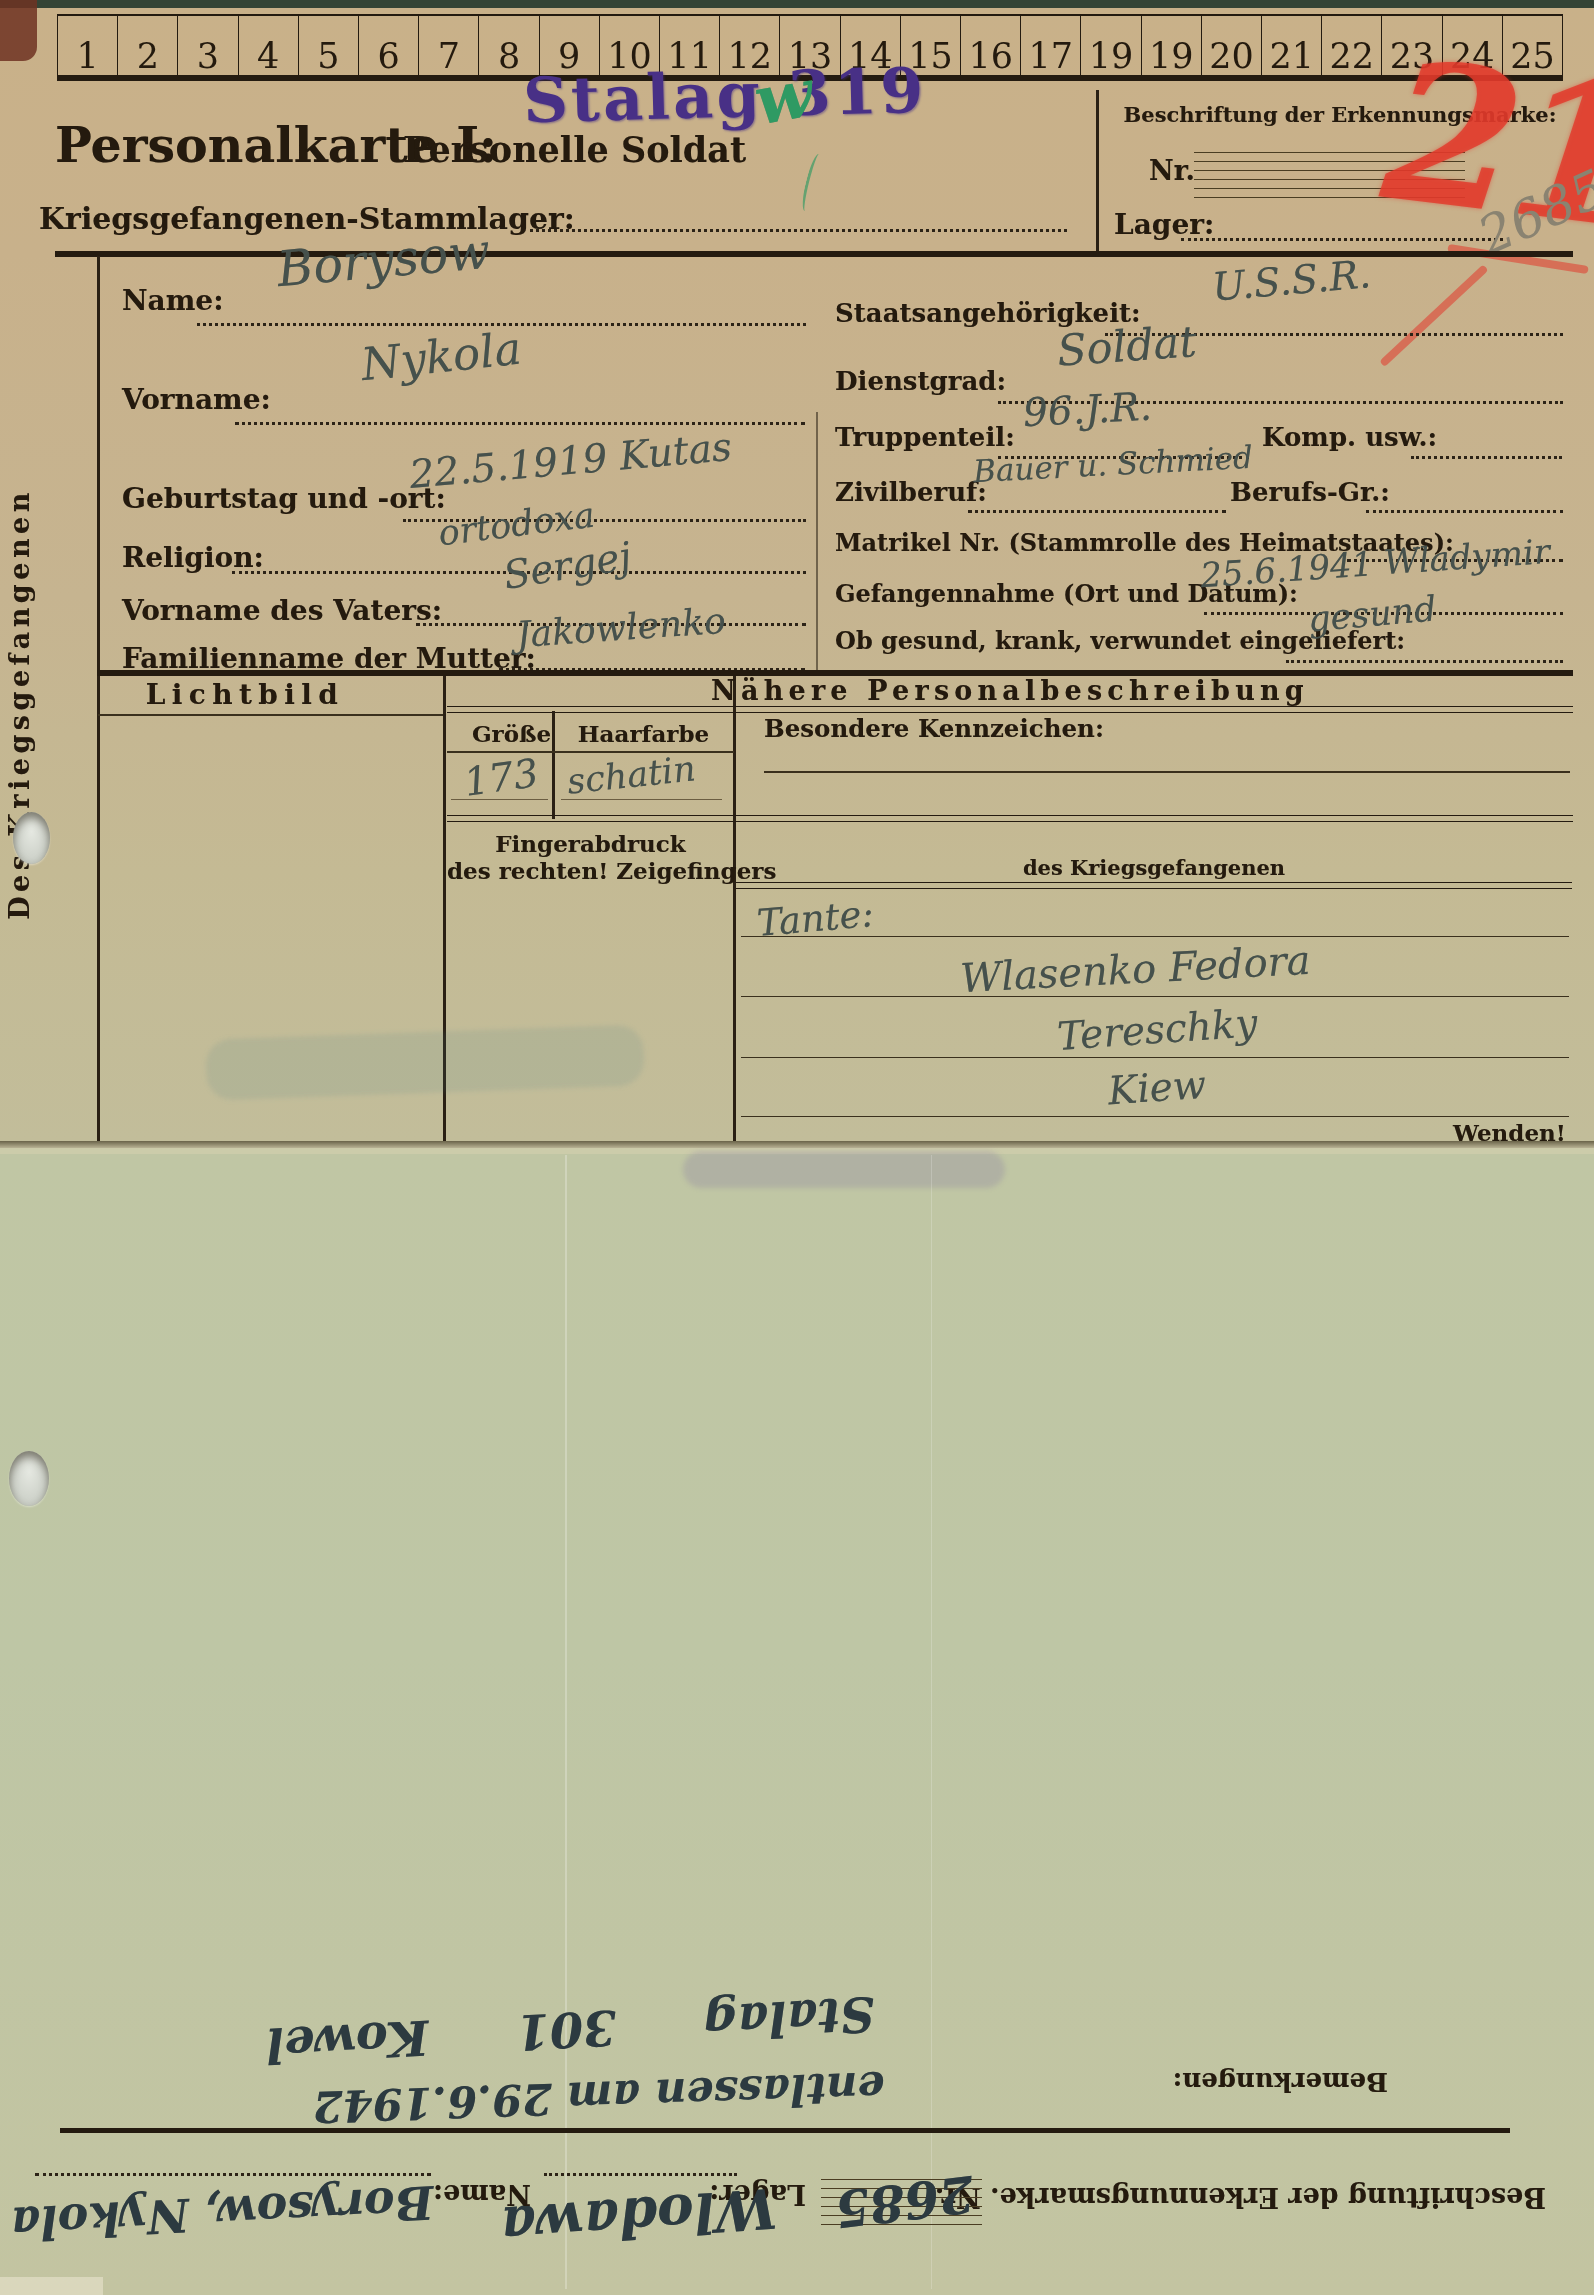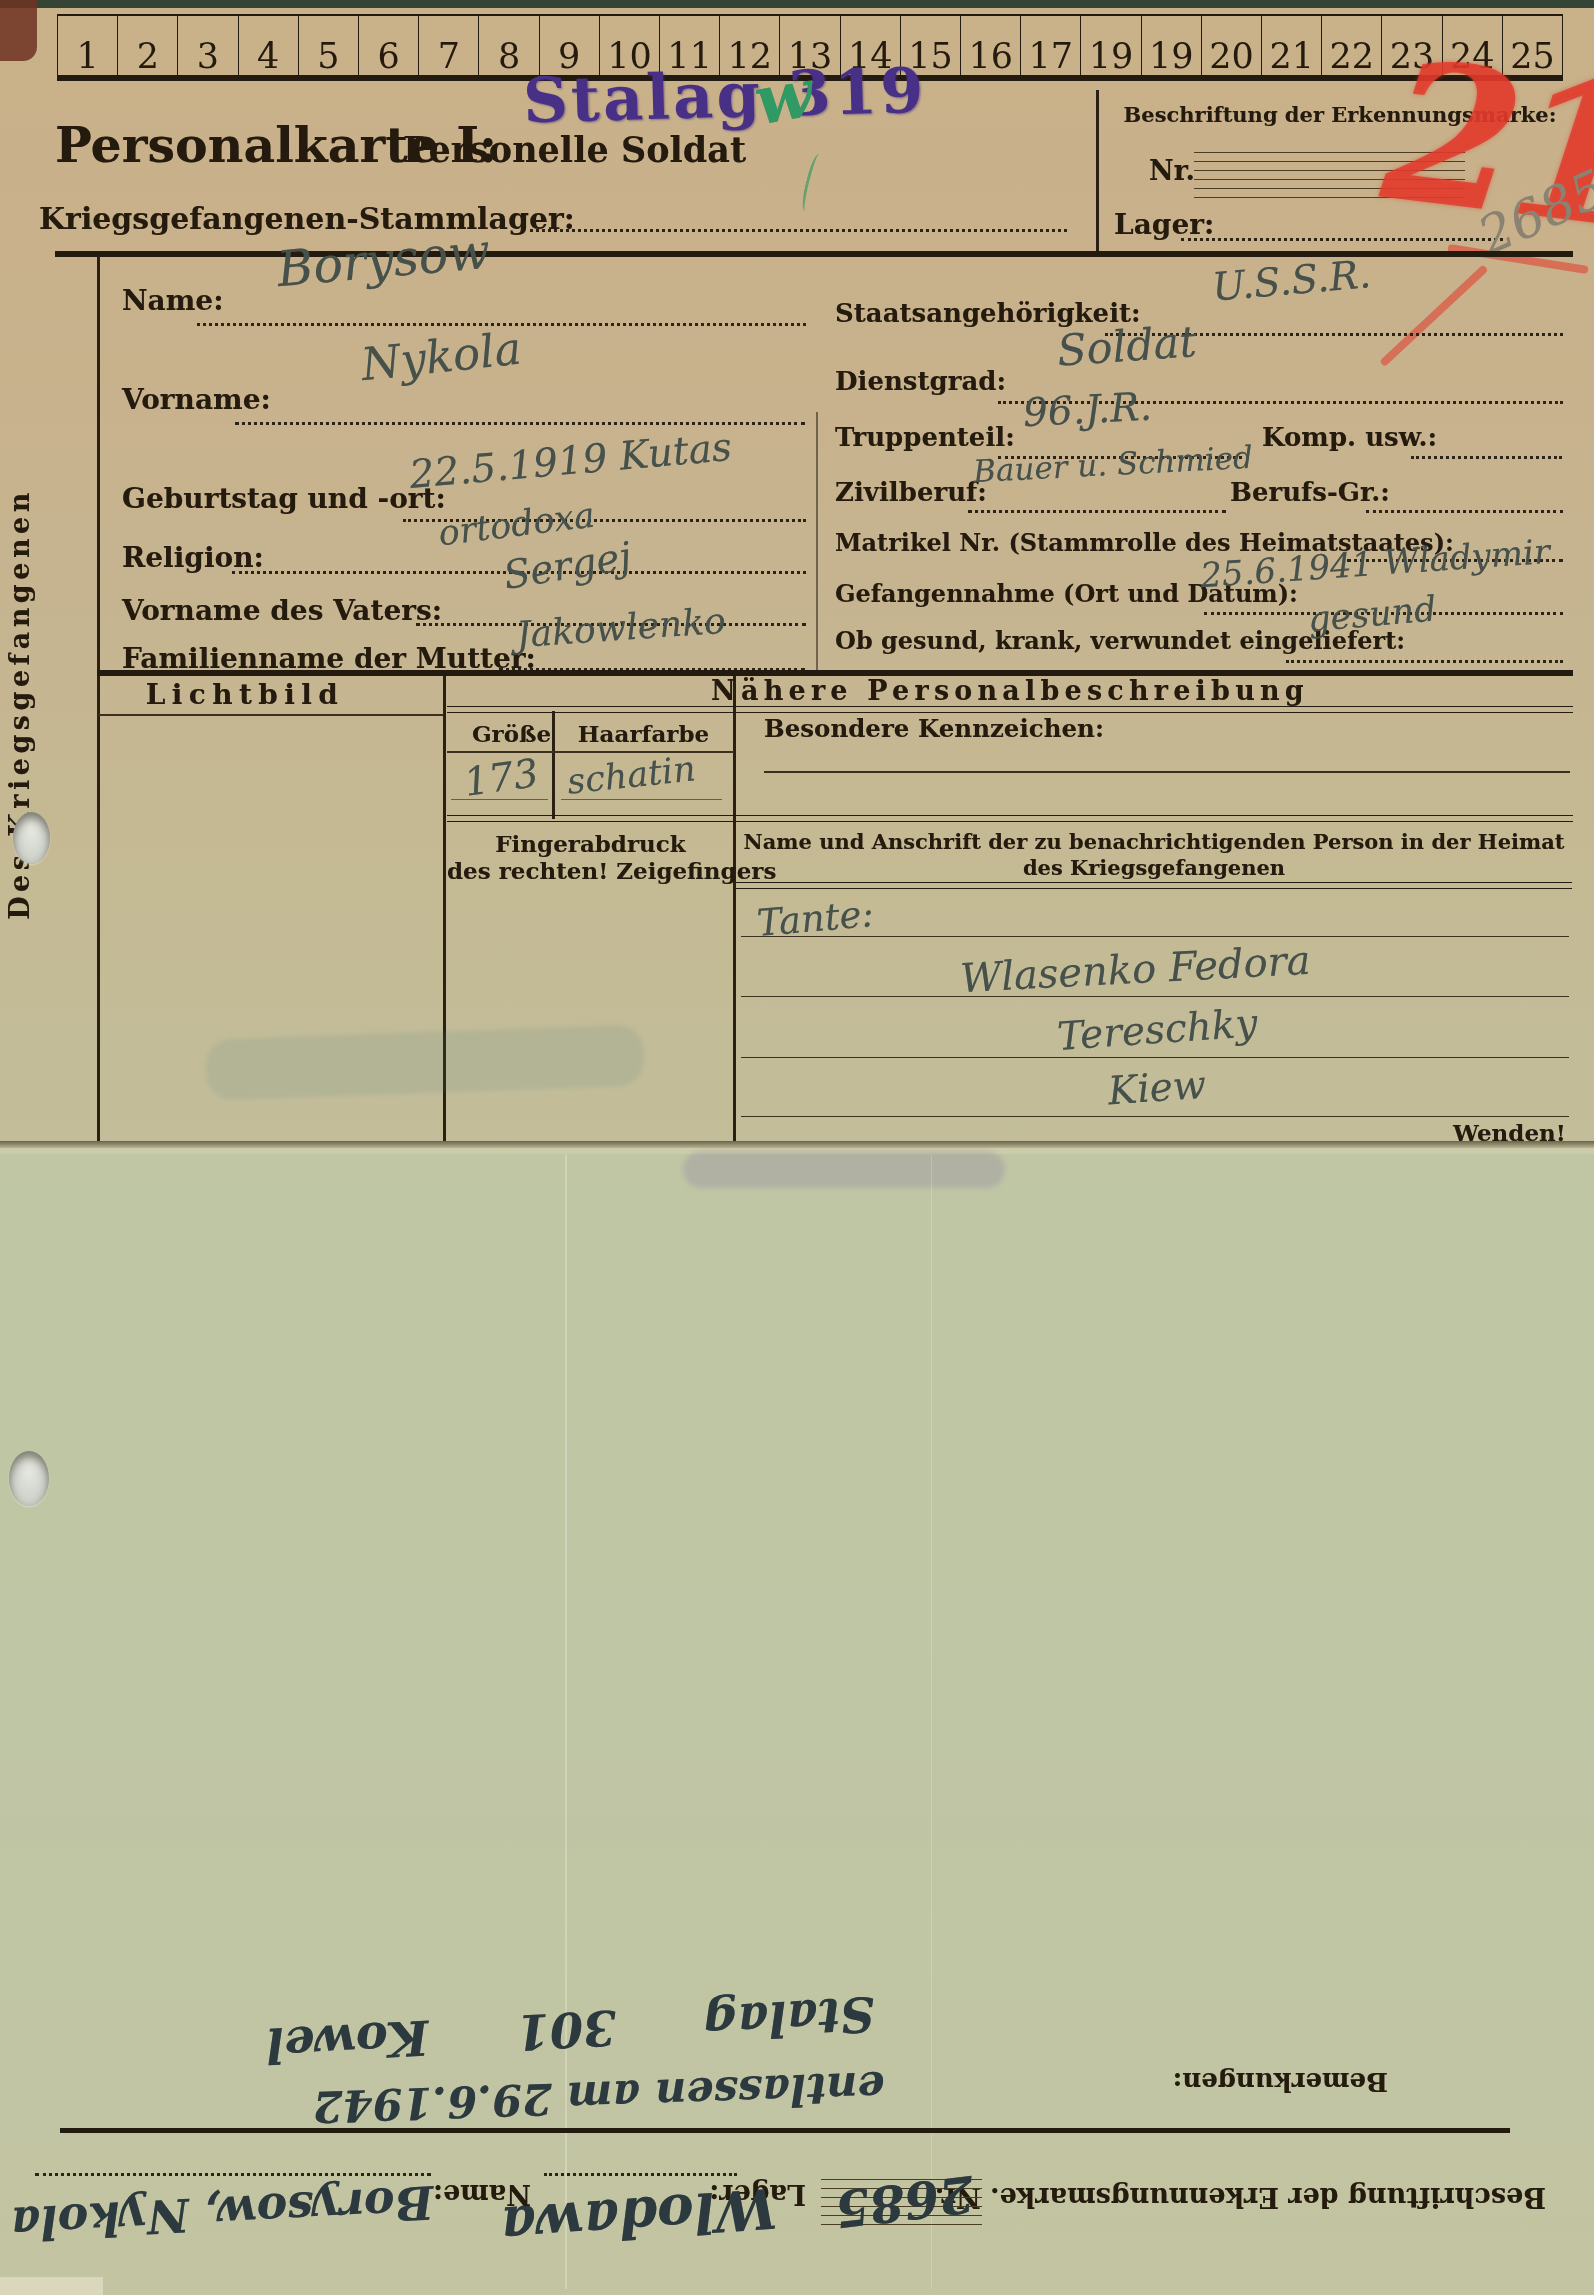--- a/index.html
+++ b/index.html
@@ -167,21 +167,20 @@
   <div class="abs" style="left:561px;top:799px;width:161px;height:1.3px;background:#6b5d41;"></div>
 
   <div class="abs t" style="left:764px;top:714px;font-size:24.5px;">Besondere Kennzeichen:</div>
   <div class="abs" style="left:764px;top:771px;width:806px;height:1.9px;background:#3a2f1c;"></div>
 
   <div class="abs dline" style="left:447px;top:815px;width:1126px;"></div>
 
   <div class="abs t" style="left:447px;top:830px;width:287px;text-align:center;font-size:23px;">Fingerabdruck</div>
   <div class="abs t" style="left:447px;top:857px;width:287px;text-align:center;font-size:23px;">des rechten! Zeigefingers</div>
 
-  <div class="abs t" style="left:736px;top:829px;width:836px;text-align:center;font-size:21px;">Name und Anschrift der zu benachrichtigenden Person in der Heimat</div>
   <div class="abs t" style="left:736px;top:855px;width:836px;text-align:center;font-size:21px;">des Kriegsgefangenen</div>
   <div class="abs dline" style="left:736px;top:882px;width:836px;"></div>
 
   <div class="abs hw" style="left:757px;top:897px;font-size:37px;transform:rotate(-5deg);">Tante:</div>
   <div class="abs rule" style="left:741px;top:936px;width:828px;height:1.3px;"></div>
   <div class="abs hw" style="left:960px;top:946px;font-size:40px;transform:rotate(-3deg);">Wlasenko Fedora</div>
   <div class="abs rule" style="left:741px;top:996px;width:828px;height:1.3px;"></div>
   <div class="abs hw" style="left:1057px;top:1007px;font-size:39px;transform:rotate(-4deg);">Tereschky</div>
   <div class="abs rule" style="left:741px;top:1057px;width:828px;height:1.3px;"></div>
   <div class="abs hw" style="left:1108px;top:1065px;font-size:39px;transform:rotate(-4deg);">Kiew</div>

